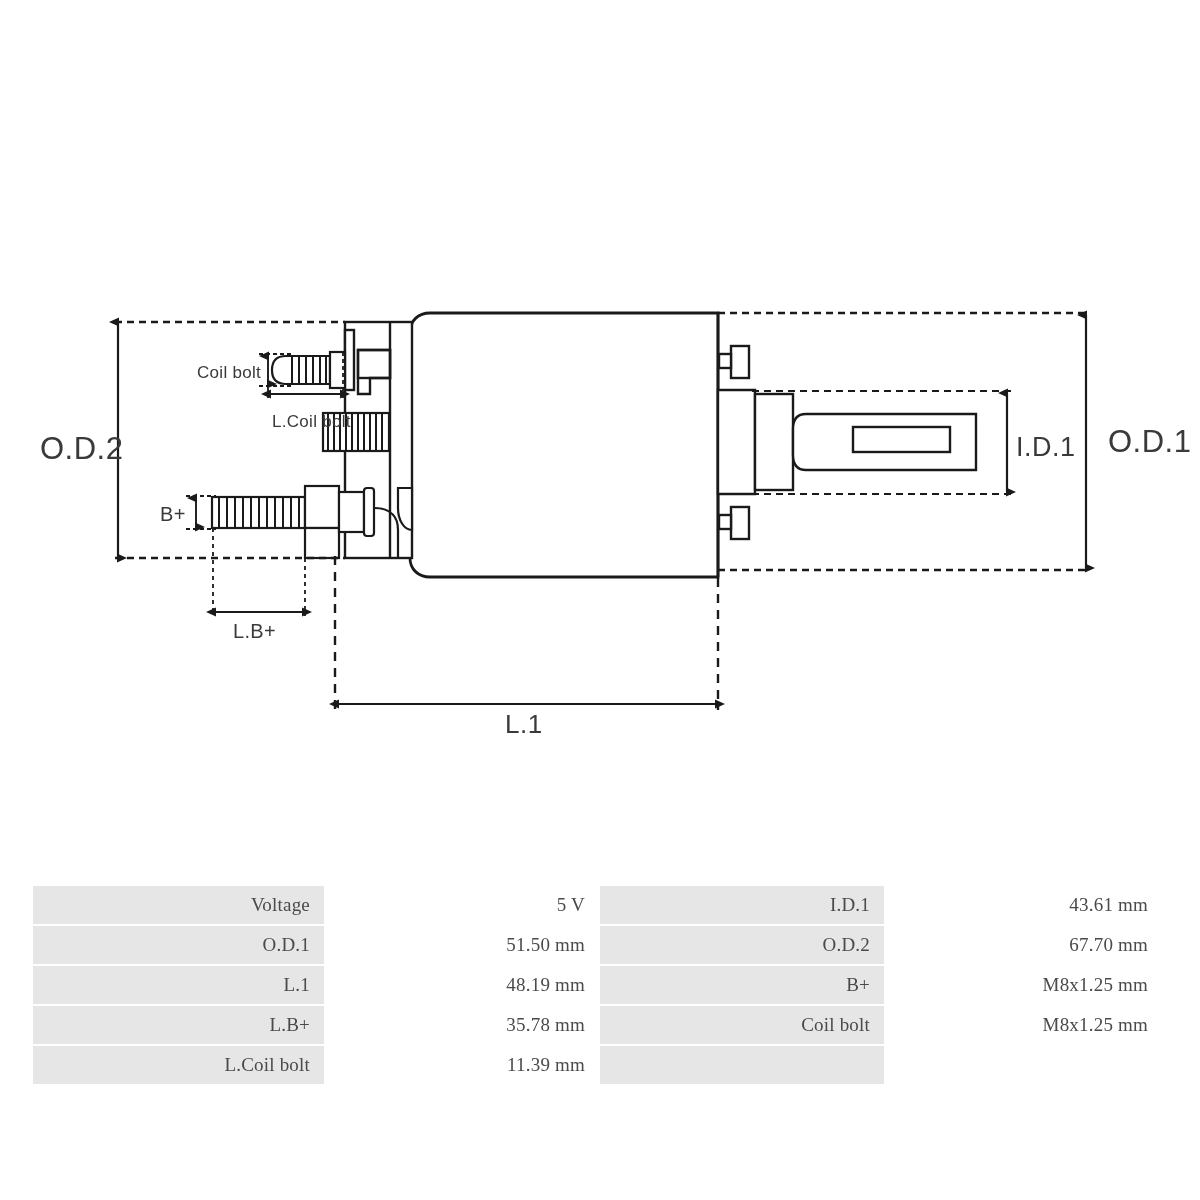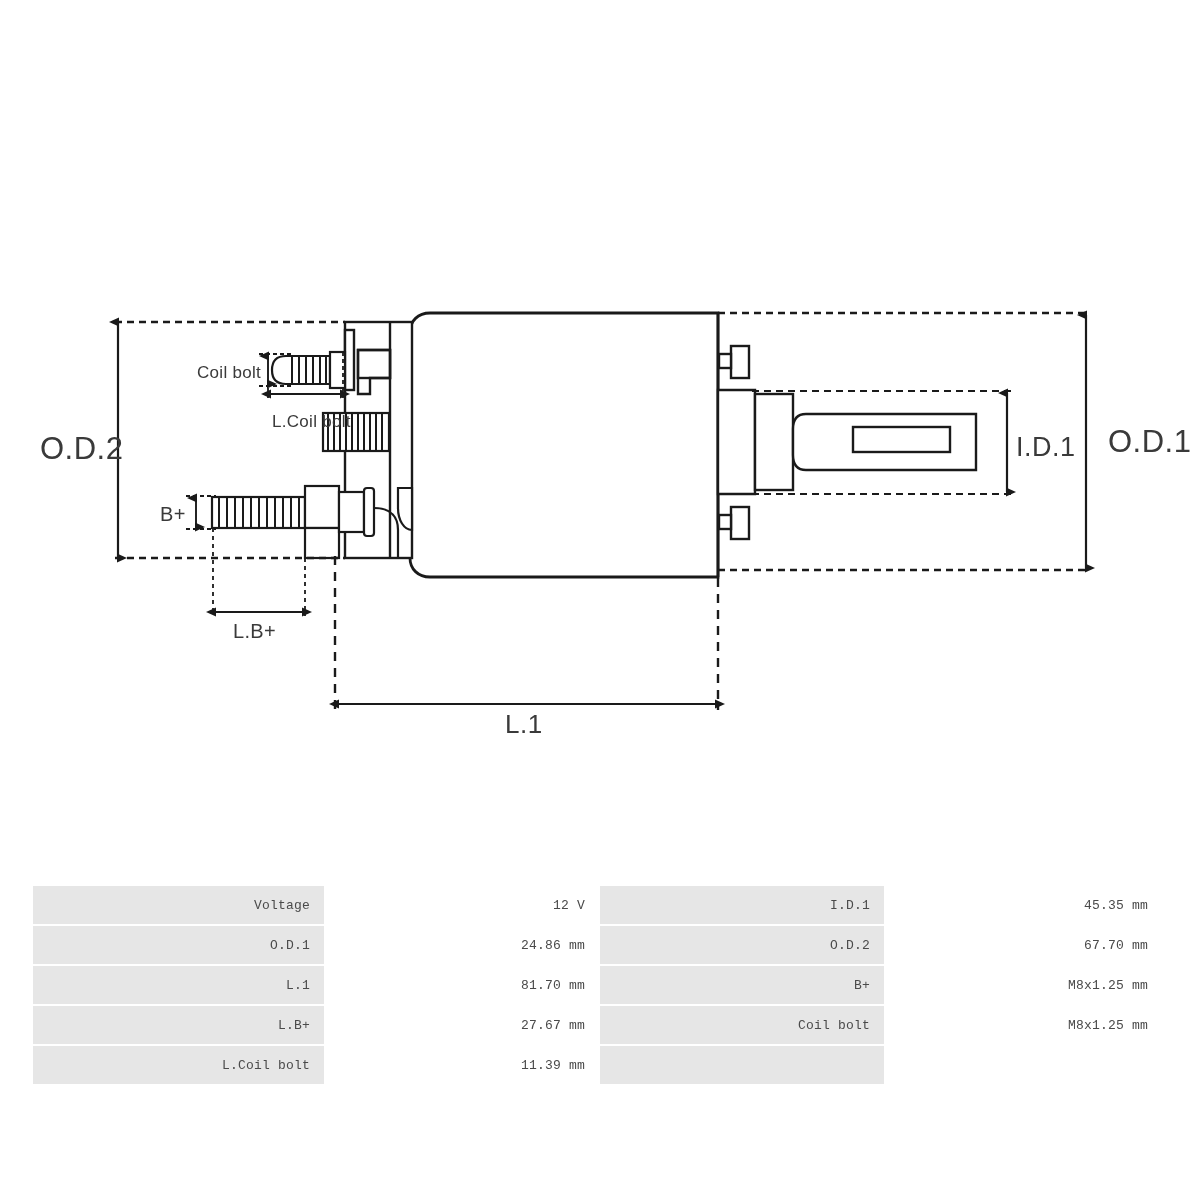--- a/index.html
+++ b/index.html
@@ -38,27 +38,27 @@
     width: 1130px;
   }
   table.spec-table {
     border-collapse: collapse;
     width: 1130px;
     table-layout: fixed;
   }
   table.spec-table td {
     height: 38px;
     padding: 0 14px 0 14px;
-    font-size: 13px;
+    font-size: 19px;
     text-align: right;
     vertical-align: middle;
     color: #4a4a4a;
     border: 1px solid #ffffff;
     border-bottom: 2px solid #ffffff;
-    font-family: Liberation Mono, monospace;
+    font-family: Liberation Serif, serif;
     letter-spacing: 0.2px;
     overflow: hidden;
     white-space: nowrap;
   }
   table.spec-table td.lbl {
     background: #e6e6e6;
   }
   table.spec-table td.val {
     background: #ffffff;
   }
@@ -260,39 +260,39 @@
     <table class="spec-table">
       <colgroup>
         <col class="c1">
           <col class="c2">
           <col class="c3">
           <col class="c4">
       </colgroup>
       <tbody>
         <tr>
           <td class="lbl">Voltage</td>
-          <td class="val">12 V</td>
+          <td class="val">5 V</td>
           <td class="lbl">I.D.1</td>
-          <td class="val">45.35 mm</td>
+          <td class="val">43.61 mm</td>
         </tr>
         <tr>
           <td class="lbl">O.D.1</td>
-          <td class="val">24.86 mm</td>
+          <td class="val">51.50 mm</td>
           <td class="lbl">O.D.2</td>
           <td class="val">67.70 mm</td>
         </tr>
         <tr>
           <td class="lbl">L.1</td>
-          <td class="val">81.70 mm</td>
+          <td class="val">48.19 mm</td>
           <td class="lbl">B+</td>
           <td class="val">M8x1.25 mm</td>
         </tr>
         <tr>
           <td class="lbl">L.B+</td>
-          <td class="val">27.67 mm</td>
+          <td class="val">35.78 mm</td>
           <td class="lbl">Coil bolt</td>
           <td class="val">M8x1.25 mm</td>
         </tr>
         <tr>
           <td class="lbl">L.Coil bolt</td>
           <td class="val">11.39 mm</td>
           <td class="empty-lbl"></td>
           <td class="empty-val"></td>
         </tr>
       </tbody>

